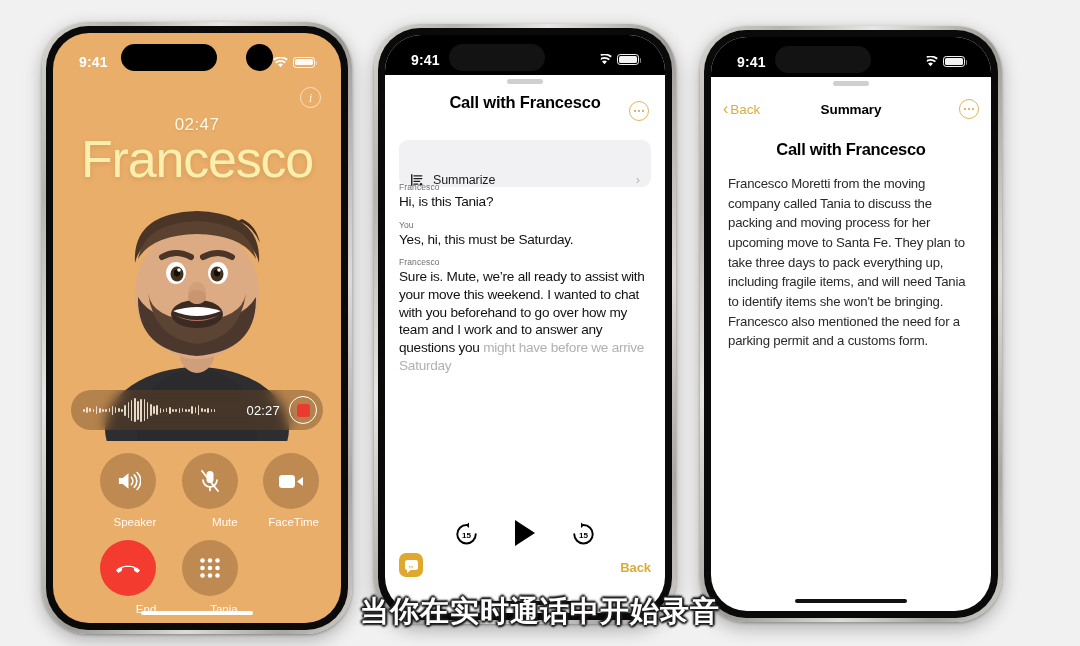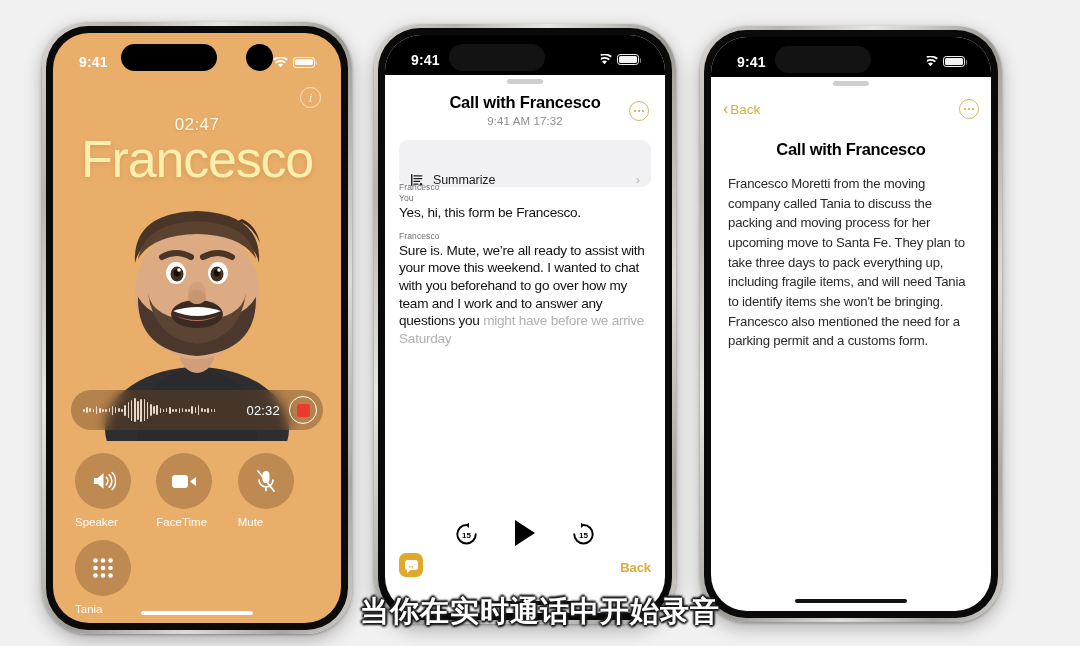--- a/index.html
+++ b/index.html
@@ -115,21 +115,21 @@
     width:28px; height:28px; border-radius:50%;
     border:1.8px solid #fff; display:flex; align-items:center; justify-content:center;
   }
   .rec-btn span { width:13px; height:13px; background:#eb3b30; border-radius:2.5px; display:block; }
 
   .call-grid {
     position:absolute; left:0; right:0; top:420px; z-index:6;
     display:grid; grid-template-columns:repeat(3,1fr); row-gap:12px;
     padding:0 22px;
   }
-  .cg-cell { display:flex; flex-direction:column; align-items:flex-start; }
+  .cg-cell { display:flex; flex-direction:column; align-items:flex-end; }
   .cg-btn {
     width:56px; height:56px; border-radius:50%;
     background: rgba(125,84,45,.40);
     display:flex; align-items:center; justify-content:center;
   }
   .cg-btn.end { background:#f33b30; }
   .cg-label { margin-top:7px; font-size:11.5px; color:#fff; opacity:.95; }
 
   
   .light-screen { width:100%; height:100%; background:#fff; position:relative; color:#000; }
@@ -335,55 +335,63 @@
                 <i style="height:3px"></i>
                 <i style="height:8px"></i>
                 <i style="height:6px"></i>
               <i style="height:10px"></i>
                 <i style="height:4px"></i>
                 <i style="height:3px"></i>
                 <i style="height:5px"></i>
               <i style="height:3px"></i>
                 <i style="height:3px"></i>
             </div>
-            <div class="rec-time">02:32</div>
+            <div class="rec-time">02:27</div>
             <div class="rec-btn">
                 <span></span>
               </div>
           </div>
 
           <div class="call-grid">
             <div class="cg-cell">
               <div class="cg-btn">
                 <svg width="25" height="22" viewBox="0 0 26 22" fill="none">
                   <path d="M3 8h4l6-5v16l-6-5H3z" fill="#fff"></path>
                   <path d="M16 7.2a5.5 5.5 0 0 1 0 7.6M19 4.6a9 9 0 0 1 0 12.8M22 2.2a12.5 12.5 0 0 1 0 17.6" stroke="#fff" stroke-width="1.7" stroke-linecap="round"></path>
                 </svg>
               </div>
               <div class="cg-label">Speaker</div>
-            </div>
-            <div class="cg-cell">
-              <div class="cg-btn">
-                <svg width="26" height="18" viewBox="0 0 26 18">
-                    <rect x="1" y="3" width="16" height="13" rx="3.2" fill="#fff"></rect>
-                    <path d="M19 9.5 25 5v9z" fill="#fff"></path>
-                  </svg>
-              </div>
-              <div class="cg-label">FaceTime</div>
             </div>
             <div class="cg-cell">
               <div class="cg-btn">
                 <svg width="22" height="24" viewBox="0 0 22 24">
                   <rect x="7.5" y="2" width="7" height="12" rx="3.5" fill="#fff"></rect>
                   <path d="M4 11a7 7 0 0 0 14 0" stroke="#fff" stroke-width="1.7" fill="none" stroke-linecap="round"></path>
                   <path d="M11 18v3.5" stroke="#fff" stroke-width="1.7" stroke-linecap="round"></path>
                   <path d="M3 2 19 22" stroke="#fff" stroke-width="1.8" stroke-linecap="round"></path>
                 </svg>
               </div>
               <div class="cg-label">Mute</div>
+            </div>
+            <div class="cg-cell">
+              <div class="cg-btn">
+                <svg width="26" height="18" viewBox="0 0 26 18">
+                    <rect x="1" y="3" width="16" height="13" rx="3.2" fill="#fff"></rect>
+                    <path d="M19 9.5 25 5v9z" fill="#fff"></path>
+                  </svg>
+              </div>
+              <div class="cg-label">FaceTime</div>
+            </div>
+            <div class="cg-cell">
+              <div class="cg-btn end">
+                <svg width="28" height="14" viewBox="0 0 28 14">
+                  <path d="M2 9.5C6 3 22 3 26 9.5l-2.6 2.4c-1-.8-2.6-1.4-3.2-2.4-.5-.9.1-2.2-.7-2.6-1.6-.8-4-.8-5.5-.8s-3.9 0-5.5.8c-.8.4-.2 1.7-.7 2.6-.6 1-2.2 1.6-3.2 2.4z" fill="#fff"></path>
+                </svg>
+              </div>
+              <div class="cg-label">End</div>
             </div>
             <div class="cg-cell">
               <div class="cg-btn">
                 <svg width="22" height="22" viewBox="0 0 22 22">
                   <g fill="#fff">
                     <circle cx="3.5" cy="3.5" r="2.3"></circle>
                       <circle cx="11" cy="3.5" r="2.3"></circle>
                       <circle cx="18.5" cy="3.5" r="2.3"></circle>
                     <circle cx="3.5" cy="11" r="2.3"></circle>
                       <circle cx="11" cy="11" r="2.3"></circle>
@@ -433,21 +441,20 @@
             <div class="pill-left" style="background:#131313"></div>
             <div class="pill-lens">
               <span class="lens"></span>
             </div>
           </div>
 
           <div class="sheet-grabber"></div>
 
           <div class="p2-head">
             <div class="p2-title">Call with Francesco</div>
-            <div class="p2-sub">9:41 AM  17:32</div>
           </div>
           <div class="ellipsis-btn">
               <i></i>
               <i></i>
               <i></i>
             </div>
 
           <div class="summarize-row">
             <svg width="14" height="14" viewBox="0 0 16 16">
               <path d="M2 2v12" stroke="#1c1c1e" stroke-width="1.6" stroke-linecap="round"></path>
@@ -455,24 +462,25 @@
               <path d="M4.5 12.8h4.5" stroke="#1c1c1e" stroke-width="1.5" stroke-linecap="round"></path>
               <circle cx="12.6" cy="12.8" r="1.5" fill="#1c1c1e"></circle>
             </svg>
             <span class="summarize-label">Summarize</span>
             <span class="chev">›</span>
           </div>
 
           <div class="transcript">
             <div>
               <div class="tr-speaker">Francesco</div>
+              <div class="tr-text">Hi, is this Tania?</div>
             </div>
             <div>
               <div class="tr-speaker">You</div>
-              <div class="tr-text">Yes, hi, this form be Francesco.</div>
+              <div class="tr-text">Yes, hi, this must be Saturday.</div>
             </div>
             <div>
               <div class="tr-speaker">Francesco</div>
               <div class="tr-text"><span>Sure is. Mute, we’re all ready to assist with your move this weekend. I wanted to chat with you beforehand to go over how my team and I work and to answer any questions you </span><span class="fade-tail">might have before we arrive Saturday</span></div>
             </div>
           </div>
 
 
           <div class="p2-controls">
             <div class="skip">
@@ -531,20 +539,21 @@
           <div class="island-outer" style="top:9px">
             <div class="pill-left" style="background:#131313"></div>
             <div class="pill-lens">
               <span class="lens"></span>
             </div>
           </div>
 
           <div class="sheet-grabber"></div>
 
           <div class="p3-nav">
+            <div class="p3-navtitle">Summary</div>
             <div class="p3-back">
               <span class="bchev">‹</span>
               <span>Back</span>
             </div>
             <div class="p3-more">
                 <i></i>
                 <i></i>
                 <i></i>
               </div>
           </div>

